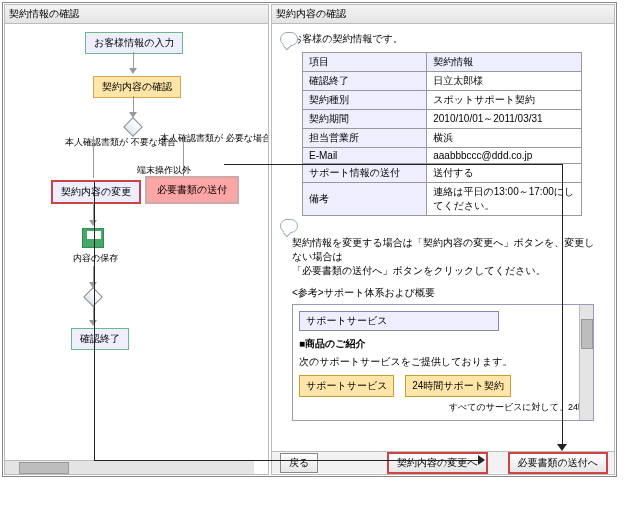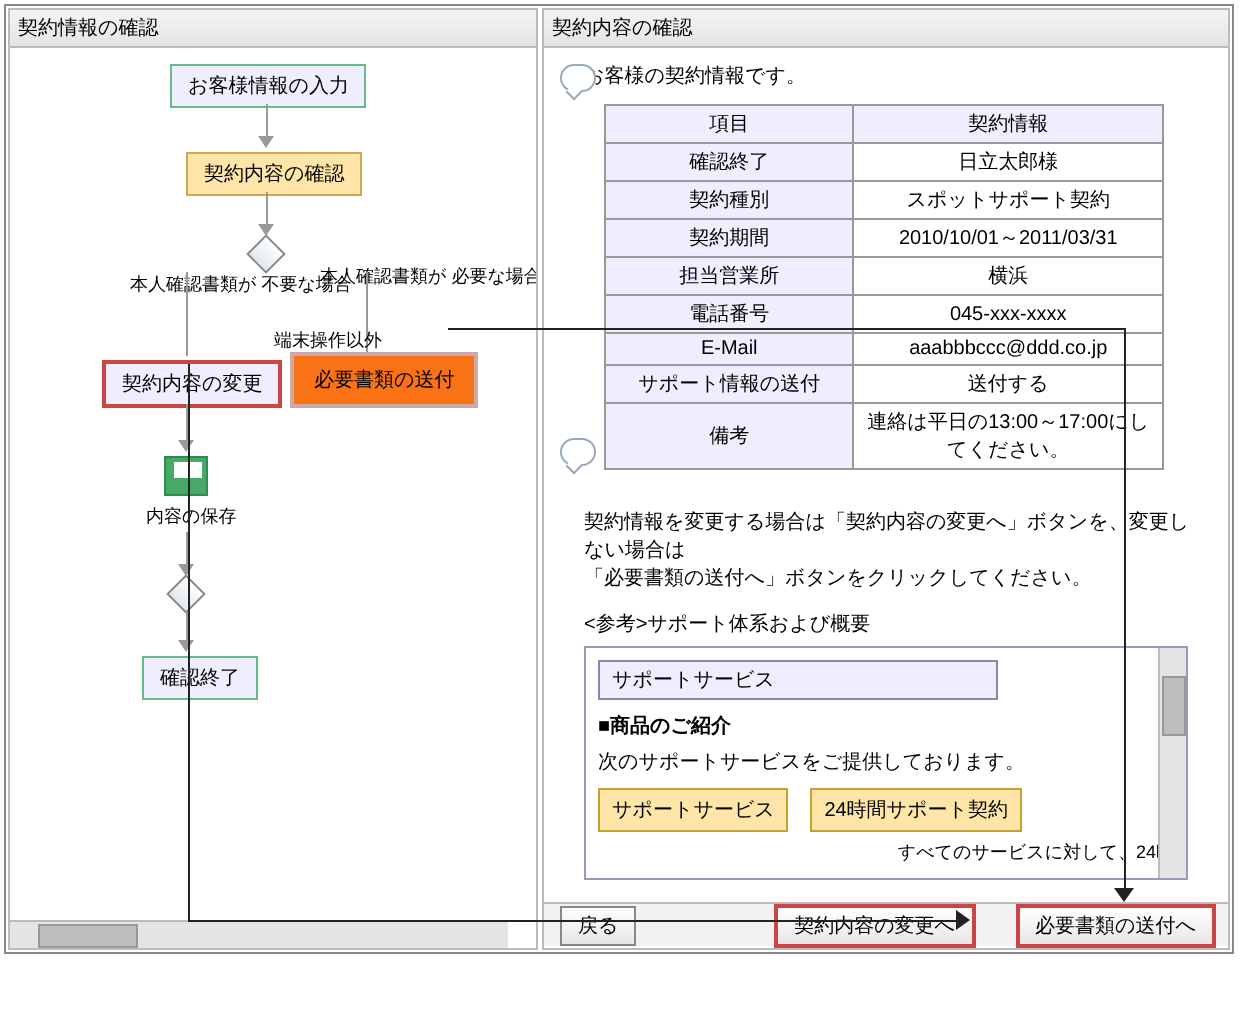--- a/index.html
+++ b/index.html
@@ -7,32 +7,32 @@
 .frame{border:1px solid #888;width:615px;height:475px;display:flex;margin:2px}
 .pane{border:1px solid #bbb;margin:1px;display:flex;flex-direction:column}
 .pane-l{width:265px}
 .pane-r{flex:1}
 .pane-hdr{background:linear-gradient(#f4f4f4,#e4e4e4);border-bottom:1px solid #bbb;padding:2px 4px;font-weight:normal;font-size:10px}
 .pane-body{flex:1;overflow:hidden;position:relative;background:#fff}
 .flow{padding:8px;position:relative;height:420px}
 .node{border:1px solid #6b8;background:#eef;padding:3px 8px;font-size:10px;position:absolute;white-space:nowrap;text-align:center}
 .node.or{background:#ffe6a8;border-color:#d4a84a}
 .node.red{border:2px solid #c44}
-.node.pk{background:#f97316;border-color:#caa}
+.node.pk{background:#fca5a5;border-color:#caa}
 .diamond{position:absolute;width:14px;height:14px;background:linear-gradient(#fff,#dde8f0);border:1px solid #888;transform:rotate(45deg)}
 .save-icon{position:absolute;width:22px;height:20px;background:#4a6;border:1px solid #385}
 .save-icon::before{content:"";position:absolute;top:2px;left:4px;width:14px;height:8px;background:#fff}
 .lbl{position:absolute;font-size:9px;white-space:nowrap}
 .vline{position:absolute;width:1px;background:#999}
 .arrow-d{position:absolute;width:0;height:0;border:4px solid transparent;border-top:6px solid #999}
 .bub{position:absolute;width:18px;height:14px;border:1px solid #9ab;border-radius:7px;background:#fff}
 .bub::after{content:"";position:absolute;bottom:-4px;left:3px;width:5px;height:5px;border-left:1px solid #9ab;border-bottom:1px solid #9ab;background:#fff;transform:rotate(-45deg)}
 .r-sec{padding:8px 10px;font-size:10px}
 table.info{border-collapse:collapse;width:280px;margin-left:20px}
-table.info th,table.info td{border:1px solid #999;padding:2px 6px;font-size:10px;text-align:center}
+table.info th,table.info td{border:1px solid #999;padding:2px 6px;font-size:10px;text-align:left}
 table.info th{background:#eef;width:90px;font-weight:normal}
 .note{margin:6px 0 6px 10px;font-size:10px;line-height:1.4}
 .ref{margin:8px 0 4px 10px;font-size:10px}
 .svc-box{border:1px solid #99b;margin:4px 10px 0 10px;padding:6px;background:#fff;position:relative}
 .svc-hdr{border:1px solid #88a;background:#eef;padding:2px 6px;width:200px;margin-bottom:6px}
 .svc-sub{font-weight:bold;margin:4px 0}
 .svc-txt{margin-bottom:6px}
 .yel{display:inline-block;border:1px solid #c8a030;background:#ffe6a8;padding:3px 6px;font-size:10px;margin-right:8px}
 .svc-foot{text-align:right;font-size:9px;margin-top:4px}
 .svc-scroll{position:absolute;right:0;top:0;bottom:0;width:14px;background:#e4e4e4;border-left:1px solid #bbb}
@@ -114,24 +114,20 @@
               </tr>
               <tr>
                 <th>契約期間</th>
                 <td>2010/10/01～2011/03/31</td>
               </tr>
               <tr>
                 <th>担当営業所</th>
                 <td>横浜</td>
               </tr>
               <tr>
-                <th>電話番号</th>
-                <td>045-xxx-xxxx</td>
-              </tr>
-              <tr>
                 <th>E-Mail</th>
                 <td>aaabbbccc@ddd.co.jp</td>
               </tr>
               <tr>
                 <th>サポート情報の送付</th>
                 <td>送付する</td>
               </tr>
               <tr>
                 <th>備考</th>
                 <td>連絡は平日の13:00～17:00にしてください。</td>

